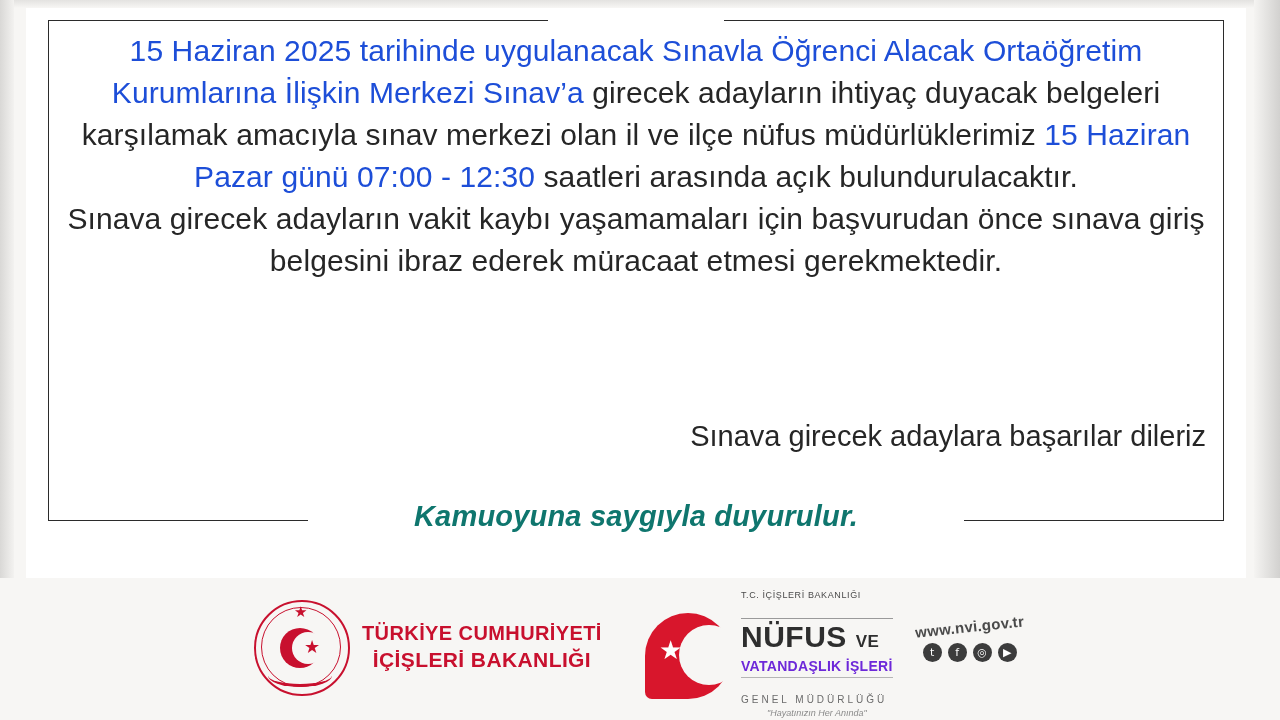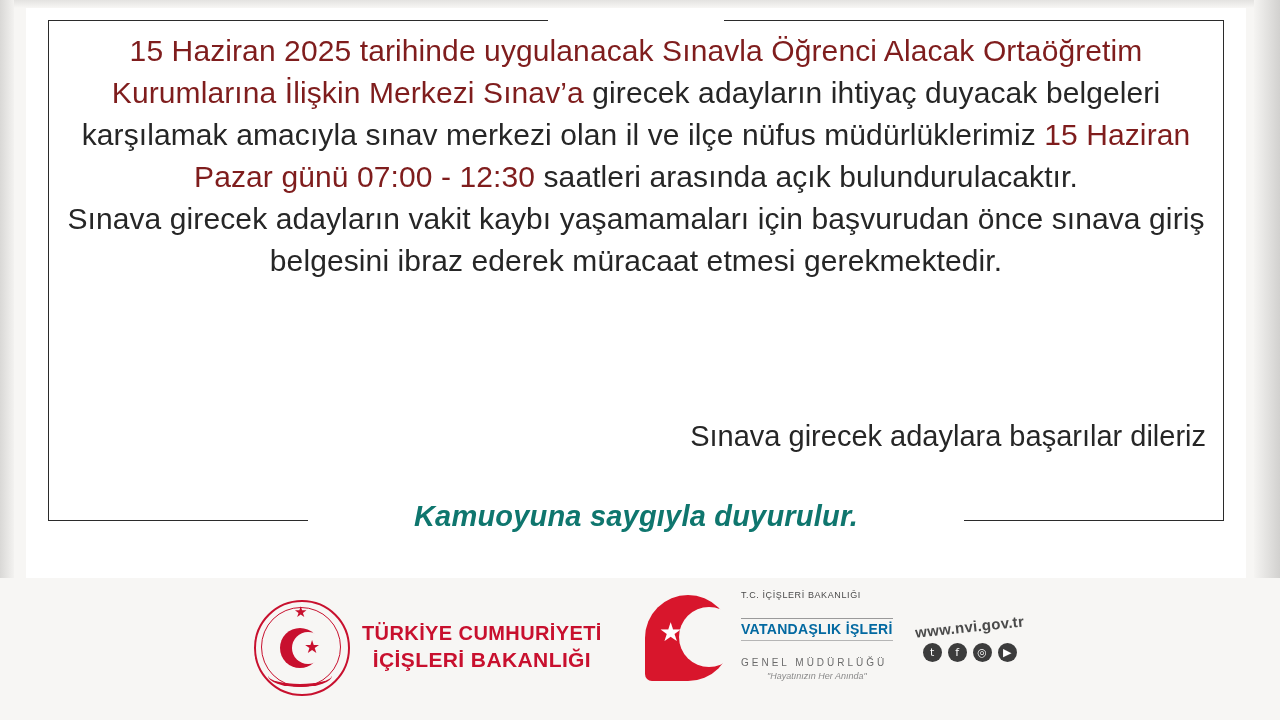--- a/index.html
+++ b/index.html
@@ -71,21 +71,21 @@
     text-align: center;
     color: #262626;
     font-size: 30px;
     line-height: 42px;
     letter-spacing: 0.1px;
   }
 
   .para { margin: 0 0 0 0; }
   .para + .para { }
 
-  .hl { color: #7f1d1d; }
+  .hl { color: #1d4ed8; }
 
   .closing {
     position: absolute;
     left: 40px;
     top: 408px;
     width: 1140px;
     text-align: right;
     color: #262626;
     font-size: 29px;
     line-height: 40px;
@@ -238,21 +238,21 @@
     font-weight: bold;
     line-height: 32px;
     color: #2e2e2e;
     letter-spacing: 0.5px;
   }
   .nufus-text .big .ve { font-size: 17px; }
   .nufus-text .mid {
     font-size: 14px;
     font-weight: bold;
     line-height: 17px;
-    color: #0369a1;
+    color: #6d28d9;
     letter-spacing: 0.3px;
   }
   .nufus-text .sub {
     font-size: 10px;
     letter-spacing: 3px;
     color: #6b6b6b;
     border-top: 1px solid #b5b5b5;
     margin-top: 2px;
     padding-top: 16px;
   }
@@ -342,20 +342,21 @@
       </div>
     </div>
 
     <div class="logo-group logo-nufus">
       <div class="nufus-mark">
         <div class="swoosh"></div>
         <div class="star">★</div>
       </div>
       <div class="nufus-text">
         <div class="tiny">T.C. İÇİŞLERİ BAKANLIĞI</div>
+        <div class="big"><span>NÜFUS</span> <span class="ve">VE</span></div>
         <div class="mid">VATANDAŞLIK İŞLERİ</div>
         <div class="sub">GENEL MÜDÜRLÜĞÜ</div>
         <div class="slogan">"Hayatınızın Her Anında"</div>
       </div>
     </div>
 
     <div class="nvi-block">
       <div class="nvi-url">www.nvi.gov.tr</div>
       <div class="social-row">
         <div class="social">t</div>

